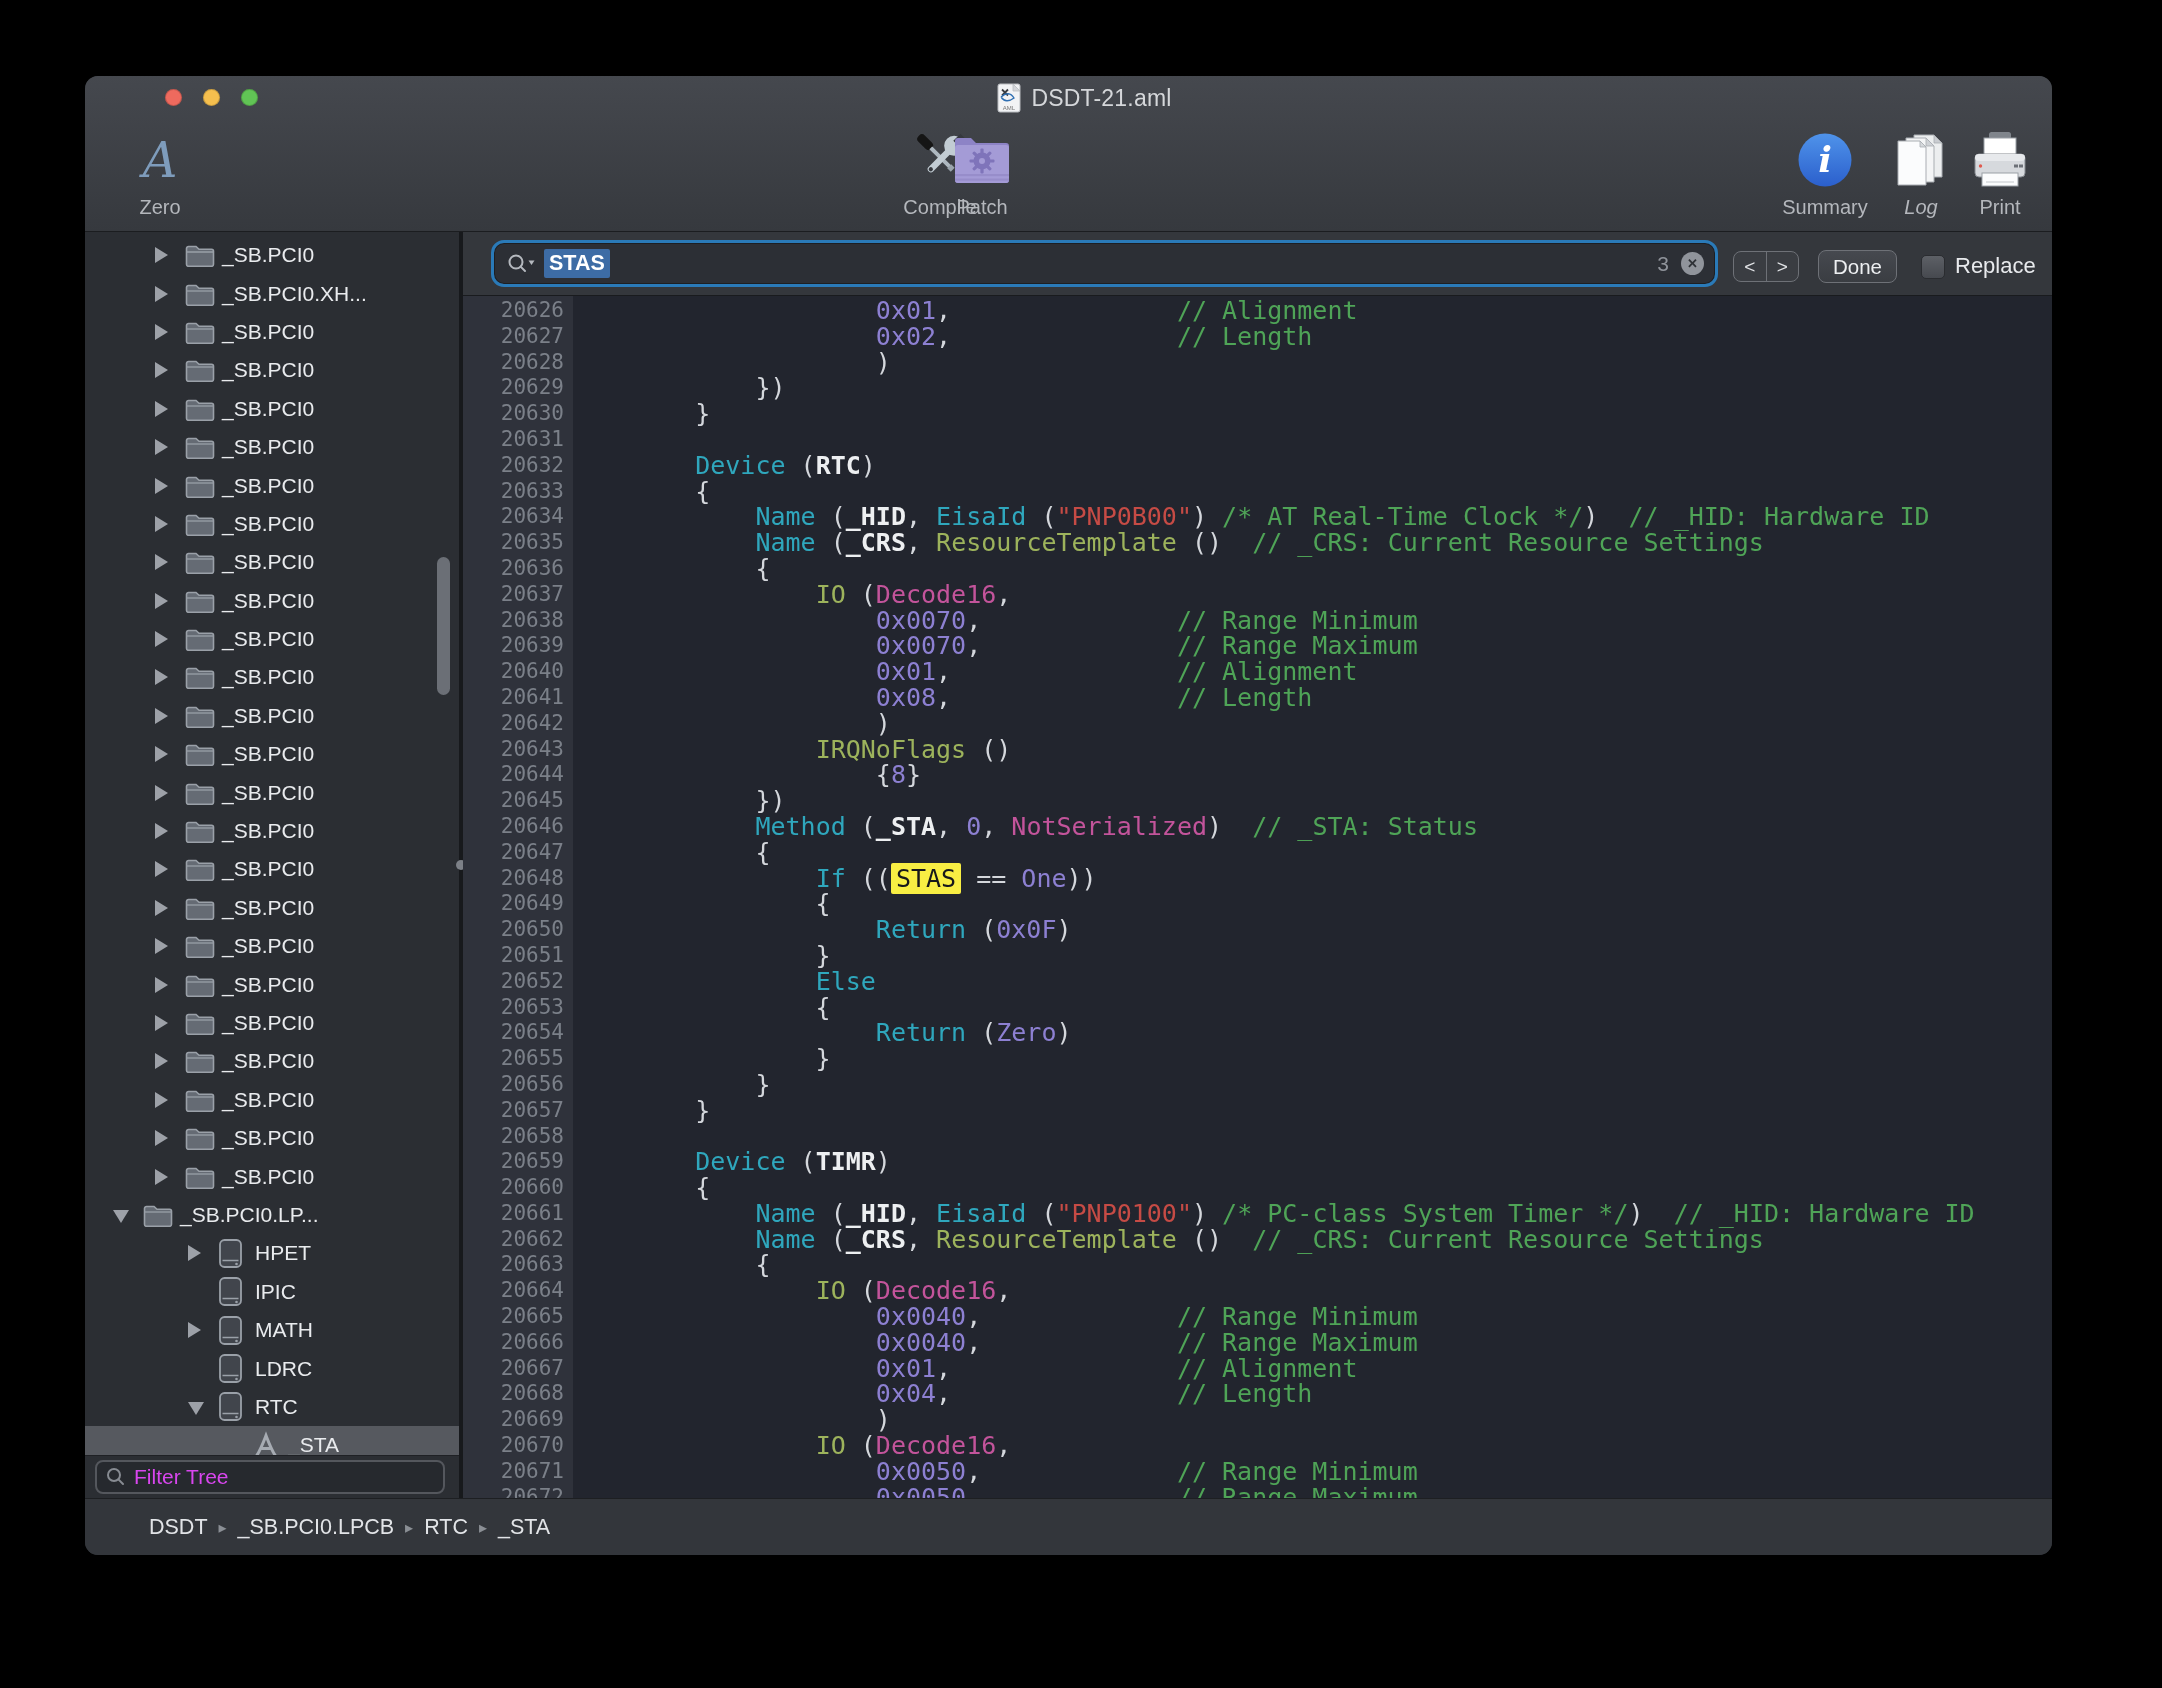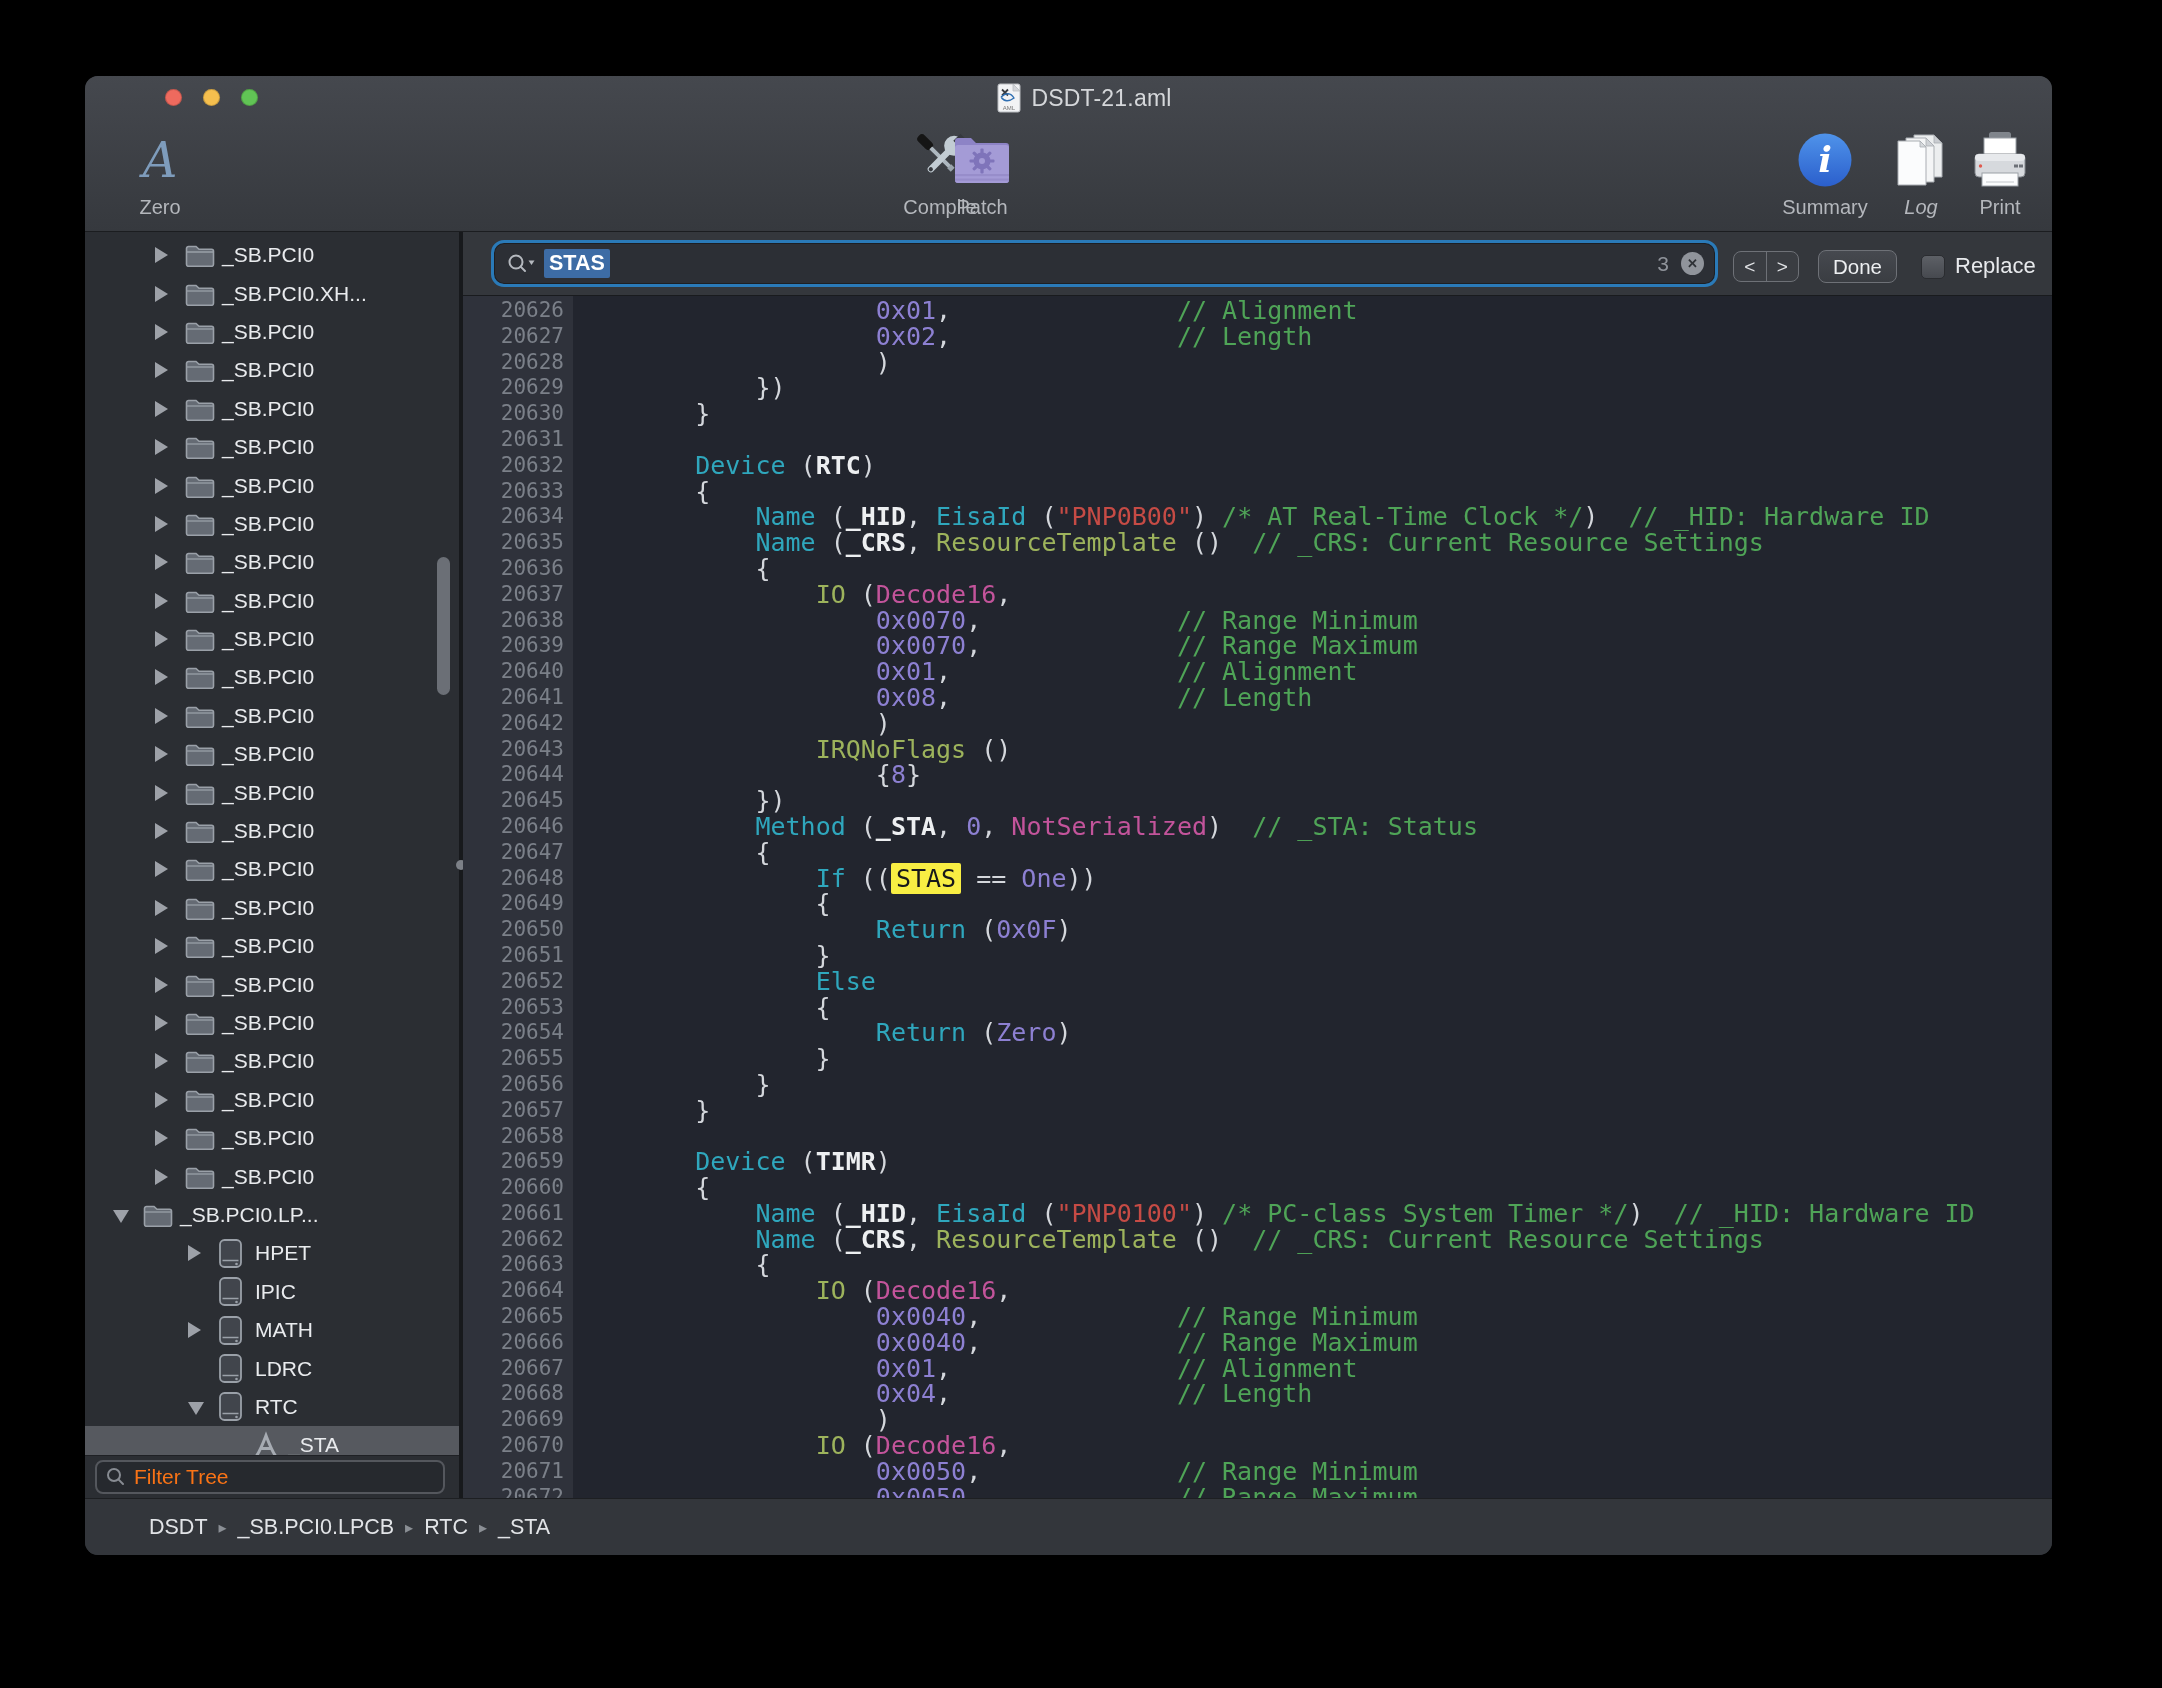--- a/index.html
+++ b/index.html
@@ -32,21 +32,21 @@
   .tree-row.sel{background:#56595f;}
   .tri{width:30px;flex:none;display:flex;align-items:center;}
   .tri .tr-c{width:0;height:0;border-left:13px solid #9da1a8;border-top:8px solid transparent;border-bottom:8px solid transparent;}
   .tri .tr-e{width:0;height:0;border-top:13px solid #9da1a8;border-left:8px solid transparent;border-right:8px solid transparent;margin-top:3px;}
   .ticn{width:36px;flex:none;display:flex;align-items:center;}
   .tlbl{margin-left:1px;}
   .scrollpill{position:absolute;right:9px;top:313px;width:13px;height:138px;border-radius:7px;background:#6b6f76;}
   .filterbar{height:43px;border-top:1px solid #1f2125;position:relative;flex:none;}
   .filterfield{position:absolute;left:10px;right:14px;top:4px;height:34px;border-radius:8px;
                border:2px solid #54575d;background:#26292e;display:flex;align-items:center;gap:7px;padding:0 8px;}
-  .filterph{color:#f97316;font-size:21px;}
+  .filterph{color:#d946ef;font-size:21px;}
   .divider{width:4px;background:#17191c;position:relative;flex:none;}
   .splitdot{position:absolute;left:-3px;top:628px;width:10px;height:10px;border-radius:5px;background:#7c8087;}
   
   .editor{flex:1;position:relative;display:flex;flex-direction:column;min-width:0;}
   .searchrow{position:relative;height:64px;background:#34373c;border-bottom:1px solid #191b1e;flex:none;}
   .searchfield{position:absolute;left:28px;top:8px;width:1227px;height:47px;border-radius:13px;
                border:3px solid #2a7ab8;background:#2c2f35;box-shadow:inset 0 0 0 1px #1d1f23;
                display:flex;align-items:center;padding:0 78px 0 12px;}
   .sq{background:#3d6ca5;color:#fff;font-size:21.5px;font-weight:600;padding:2px 5px;border-radius:2px;margin-left:6px;}
   .scount{position:absolute;right:46px;top:0;height:41px;display:flex;align-items:center;color:#8f939a;font-size:21px;}

